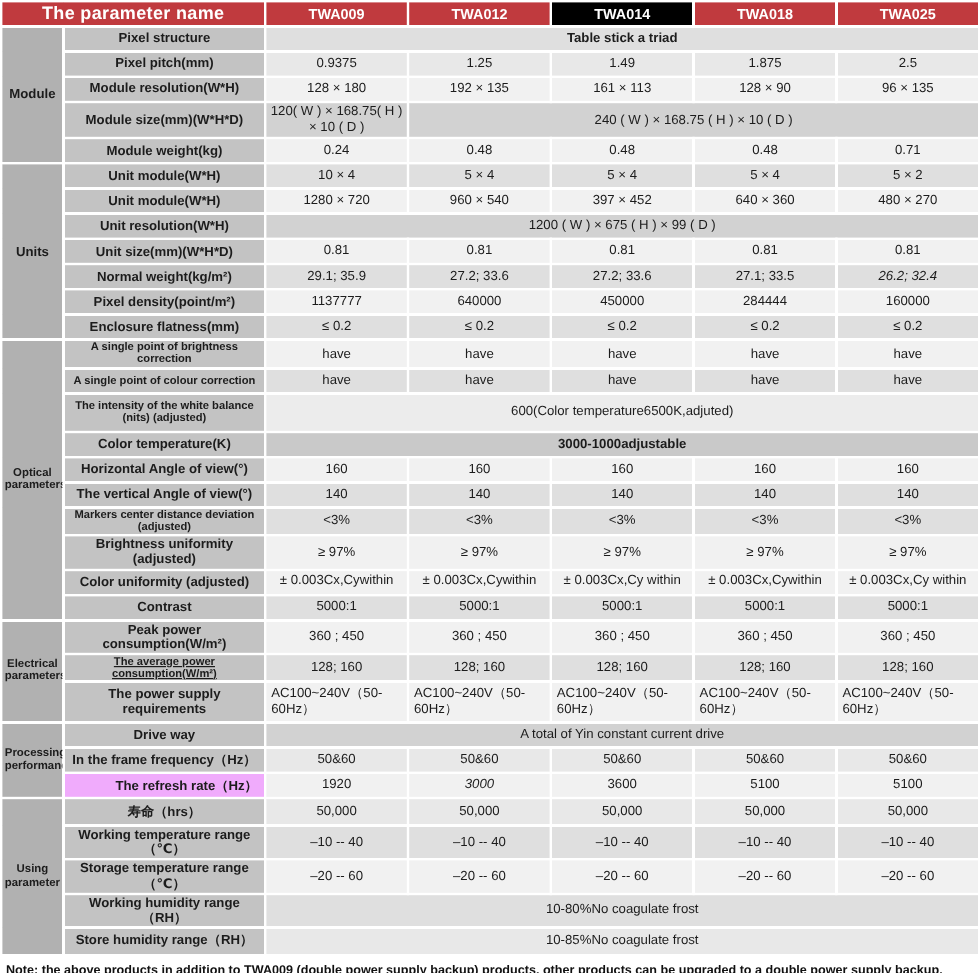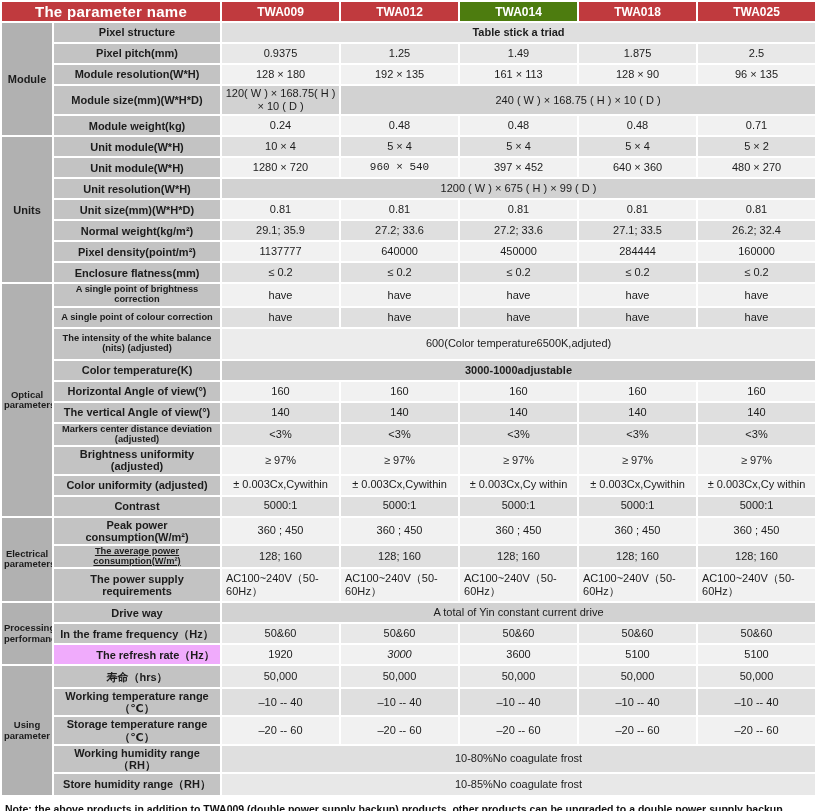--- a/index.html
+++ b/index.html
@@ -43,21 +43,21 @@
       <col class="c-val">
       <col class="c-val">
       <col class="c-val">
       <col class="c-val">
   </colgroup>
   <thead>
     <tr>
       <th class="hname" colspan="2" style="background: rgb(192, 58, 62);">The parameter name</th>
       <th class="prod" style="background: rgb(192, 58, 62);">TWA009</th>
       <th class="prod" style="background: rgb(192, 58, 62);">TWA012</th>
-      <th class="prod" style="background: #4d7c0f;">TWA014</th>
+      <th class="prod" style="background: #000000;">TWA014</th>
       <th class="prod" style="background: rgb(192, 58, 62);">TWA018</th>
       <th class="prod" style="background: rgb(192, 58, 62);">TWA025</th>
     </tr>
   </thead>
   <tbody>
       <tr>
         <td rowspan="5" class="cat" style="background: rgb(177, 177, 177);">Module</td>
         <td class="lbl" style="background: rgb(195, 195, 195);">Pixel structure</td>
         <td class="val bold" colspan="5" style="background: rgb(223, 223, 223);">Table stick a triad</td>
       </tr>
@@ -95,21 +95,21 @@
         <td class="lbl" style="background: rgb(195, 195, 195);">Unit module(W*H)</td>
         <td class="val" style="background: rgb(223, 223, 223);">10 × 4</td>
         <td class="val" style="background: rgb(223, 223, 223);">5 × 4</td>
         <td class="val" style="background: rgb(223, 223, 223);">5 × 4</td>
         <td class="val" style="background: rgb(223, 223, 223);">5 × 4</td>
         <td class="val" style="background: rgb(223, 223, 223);">5 × 2</td>
       </tr>
       <tr>
         <td class="lbl" style="background: rgb(195, 195, 195);">Unit module(W*H)</td>
         <td class="val" style="background: rgb(241, 241, 241);">1280 × 720</td>
-        <td class="val" style="background: rgb(241, 241, 241); font-family: Liberation Mono, monospace;">960 × 540</td>
+        <td class="val" style="background: rgb(241, 241, 241);">960 × 540</td>
         <td class="val" style="background: rgb(241, 241, 241);">397 × 452</td>
         <td class="val" style="background: rgb(241, 241, 241);">640 × 360</td>
         <td class="val" style="background: rgb(241, 241, 241);">480 × 270</td>
       </tr>
       <tr>
         <td class="lbl" style="background: rgb(195, 195, 195);">Unit resolution(W*H)</td>
         <td class="val" colspan="5" style="background: rgb(210, 210, 210);">1200 ( W )  × 675 ( H )  × 99 ( D )</td>
       </tr>
       <tr>
         <td class="lbl" style="background: rgb(195, 195, 195);">Unit size(mm)(W*H*D)</td>
@@ -118,21 +118,21 @@
         <td class="val" style="background: rgb(241, 241, 241);">0.81</td>
         <td class="val" style="background: rgb(241, 241, 241);">0.81</td>
         <td class="val" style="background: rgb(241, 241, 241);">0.81</td>
       </tr>
       <tr>
         <td class="lbl" style="background: rgb(195, 195, 195);">Normal weight(kg/m²)</td>
         <td class="val" style="background: rgb(223, 223, 223);">29.1;  35.9</td>
         <td class="val" style="background: rgb(223, 223, 223);">27.2;  33.6</td>
         <td class="val" style="background: rgb(223, 223, 223);">27.2;  33.6</td>
         <td class="val" style="background: rgb(223, 223, 223);">27.1;  33.5</td>
-        <td class="val" style="background: rgb(223, 223, 223);">26.2;  32.4</td>
+        <td class="val" style="background: rgb(223, 223, 223); font-style: italic;">26.2;  32.4</td>
       </tr>
       <tr>
         <td class="lbl" style="background: rgb(195, 195, 195);">Pixel density(point/m²)</td>
         <td class="val" style="background: rgb(241, 241, 241);">1137777</td>
         <td class="val" style="background: rgb(241, 241, 241);">640000</td>
         <td class="val" style="background: rgb(241, 241, 241);">450000</td>
         <td class="val" style="background: rgb(241, 241, 241);">284444</td>
         <td class="val" style="background: rgb(241, 241, 241);">160000</td>
       </tr>
       <tr>

